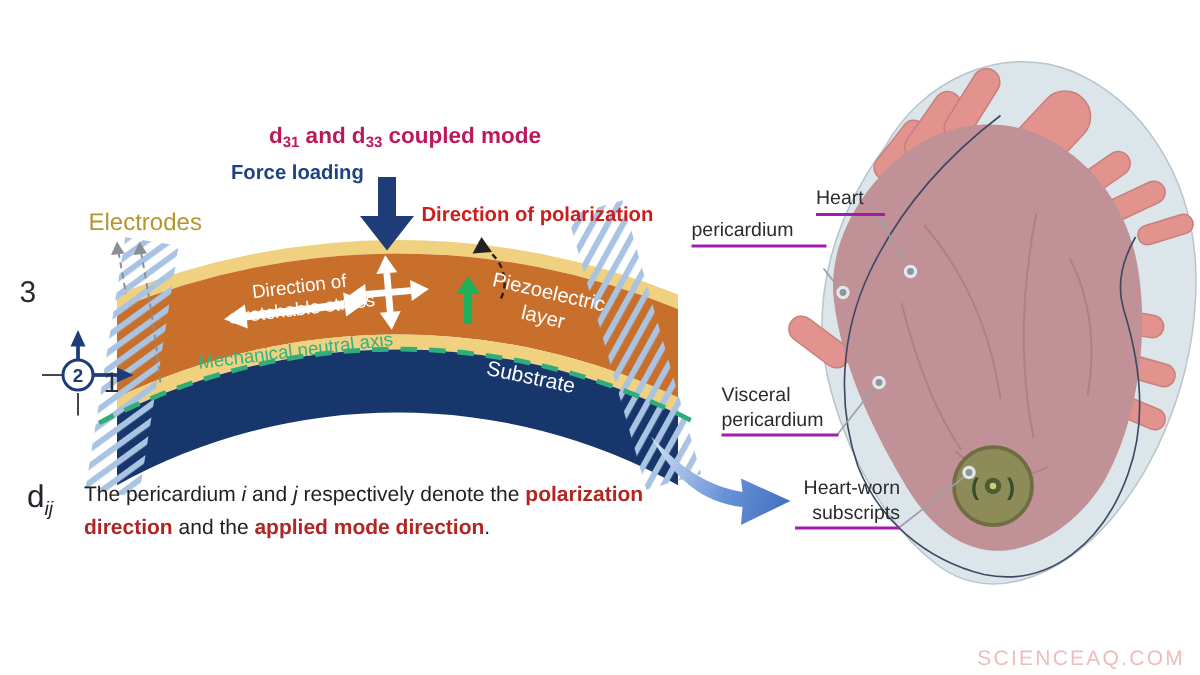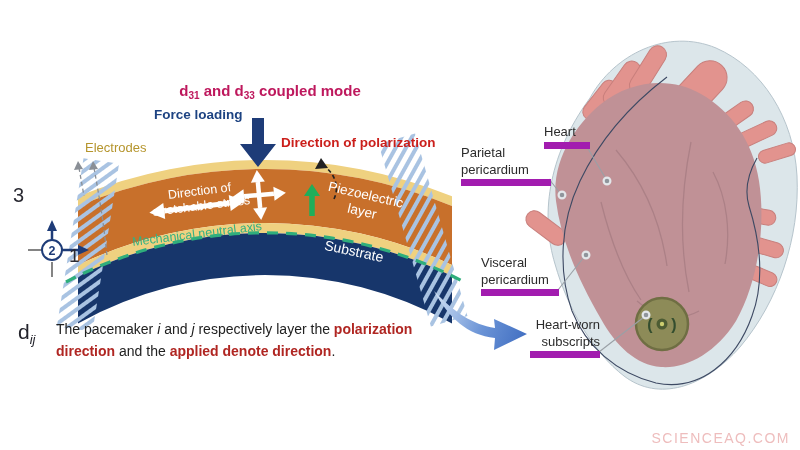--- a/index.html
+++ b/index.html
@@ -7,32 +7,32 @@
          font-family:"Liberation Sans",sans-serif;}
   .abs{position:absolute;}
   svg{position:absolute;left:0;top:0;overflow:visible;}
   
   .title{left:150px;top:82px;width:240px;text-align:center;font-size:15px;font-weight:bold;color:#be185d;}
   .seg-sub{font-size:10px;vertical-align:-3px;}
   .seg-italic{font-style:italic;}
   .seg-red{color:#b02622;font-weight:bold;text-align:right;}
   .force-loading{left:154px;top:107px;font-size:13.5px;font-weight:600;color:#1d4382;}
   .dir-pol{left:281px;top:135px;font-size:13.5px;font-weight:600;color:#cb1f1b;}
-  .electrodes{left:59px;top:140px;font-size:13px;font-weight:500;color:#b5952d;margin-left:26px;}
+  .electrodes{left:59px;top:140px;font-size:16px;font-weight:500;color:#b5952d;}
   .axis3{left:13px;top:184px;font-size:20px;color:#2b2b33;}
   .axis1{left:69px;top:245px;font-size:19px;color:#2b2b33;}
   .beam-label{color:#fff;text-align:center;}
   .stress-label{left:128px;top:184px;width:145px;font-size:12.5px;line-height:15px;transform:rotate(-7deg);}
   .piezo-label{left:303px;top:186px;width:122px;font-size:13.5px;line-height:17px;transform:rotate(13deg);}
   .neutral-label{left:97px;top:227px;width:200px;font-size:12.5px;color:#35b283;text-align:center;transform:rotate(-7deg);}
   .substrate-label{left:298px;top:243px;width:112px;font-size:14px;text-align:center;transform:rotate(12deg);}
   .dij{left:18px;top:320px;color:#23232b;font-size:21px;text-align:center;}
   .dij .sub{font-size:13px;font-style:italic;vertical-align:-5px;}
   .caption{left:56px;top:319px;width:400px;font-size:14px;line-height:21.5px;color:#212121;}
-  .hlabel{font-size:13px;line-height:16.5px;color:#2b2b2b;border-bottom:7px solid #a21caf;padding-bottom:1px;}
+  .hlabel{font-size:13px;line-height:16.5px;color:#2b2b2b;border-bottom:2px solid #a21caf;padding-bottom:1px;}
   .heart-label{left:544px;top:124px;width:46px;}
   .parietal-label{left:461px;top:145px;width:90px;}
   .visceral-label{left:481px;top:255px;width:78px;}
   .pacemaker-label{left:530px;top:317px;width:70px;text-align:right;}
   .watermark{right:10px;bottom:4px;font-size:14px;letter-spacing:1.5px;color:#eebdbd;}
 </style>
 </head>
 <body>
 
 <div id="stage">
@@ -180,27 +180,26 @@
   </div>
   <div class="abs beam-label piezo-label">
     <div>Piezoelectric</div>
     <div>layer</div>
   </div>
   <div class="abs neutral-label">Mechanical neutral axis</div>
   <div class="abs beam-label substrate-label">Substrate</div>
 
   <div class="abs dij"><span>d</span><span class="sub">ij</span></div>
   <div class="abs caption">
-    <div><span>The pacemaker </span><span class="seg-italic">i</span><span> and </span><span class="seg-italic">j</span><span> respectively layer the </span><span class="seg-red">polarization</span></div>
-    <div><span class="seg-red">direction</span><span> and the </span><span class="seg-red">applied denote direction</span><span>.</span></div>
+    <div><span>The pericardium </span><span class="seg-italic">i</span><span> and </span><span class="seg-italic">j</span><span> respectively denote the </span><span class="seg-red">polarization</span></div>
+    <div><span class="seg-red">direction</span><span> and the </span><span class="seg-red">applied mode direction</span><span>.</span></div>
   </div>
 
   <div class="abs hlabel heart-label">Heart</div>
   <div class="abs hlabel parietal-label">
-    <div>Parietal</div>
     <div>pericardium</div>
   </div>
   <div class="abs hlabel visceral-label">
     <div>Visceral</div>
     <div>pericardium</div>
   </div>
   <div class="abs hlabel pacemaker-label">
     <div>Heart-worn</div>
     <div>subscripts</div>
   </div>

